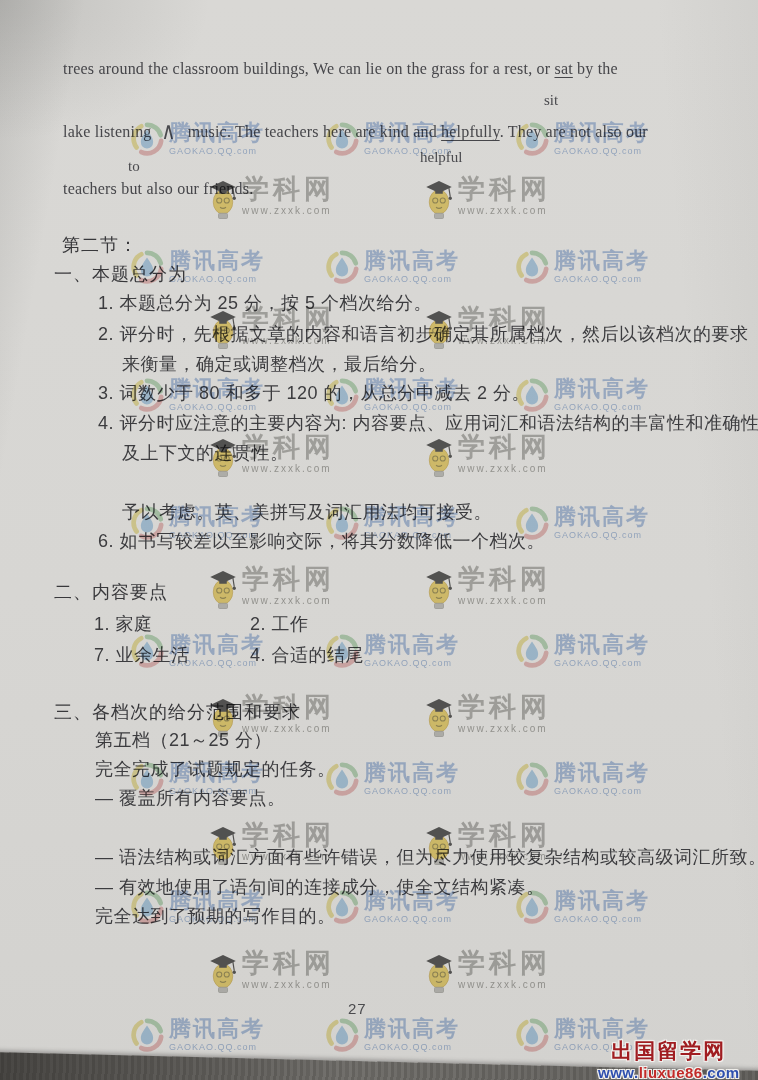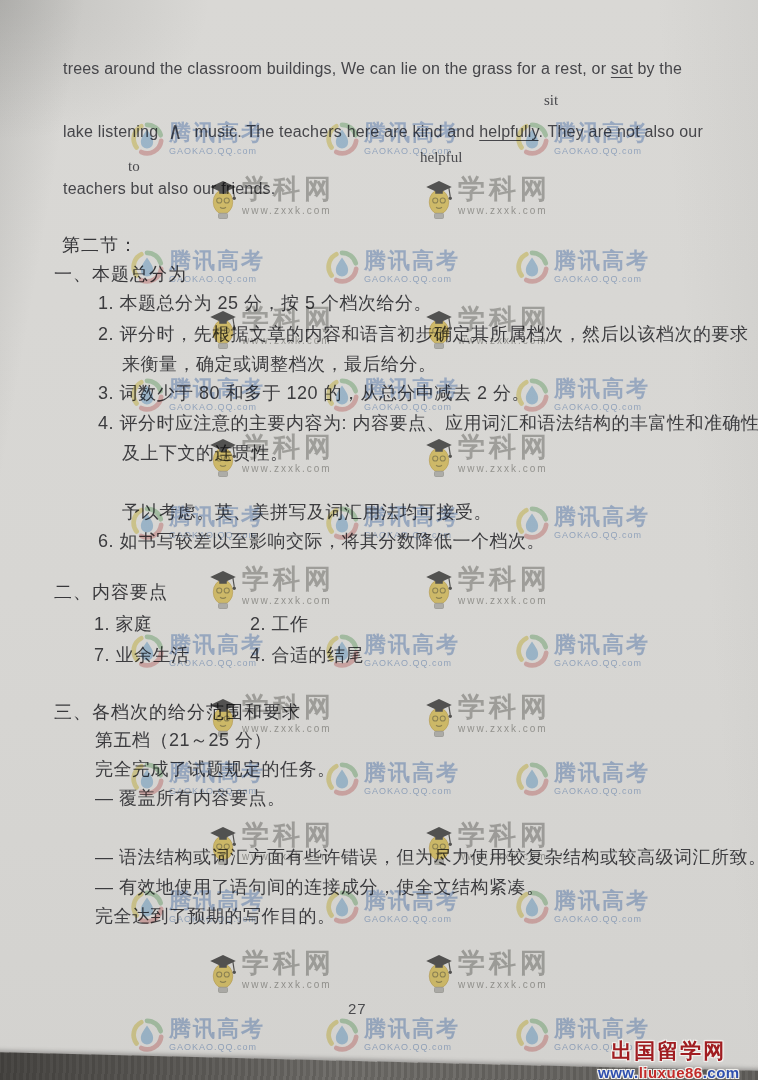--- a/index.html
+++ b/index.html
@@ -7,21 +7,21 @@
     position:relative;width:758px;height:1080px;overflow:hidden;
     background:
       radial-gradient(ellipse 300px 200px at 0% 0%, rgba(95,95,92,0.20), rgba(0,0,0,0) 70%),
       linear-gradient(100deg, rgba(110,110,108,0.22), rgba(0,0,0,0) 9%),
       linear-gradient(265deg, rgba(140,140,138,0.10), rgba(0,0,0,0) 12%),
       linear-gradient(180deg,#d9d8d5 0%,#d7d6d3 55%,#d3d2cf 100%);
     font-family:"Liberation Sans",sans-serif;
   }
   
   .ln{position:absolute;white-space:nowrap;z-index:5;}
-  .eng{font-family:Liberation Sans, sans-serif;font-size:16px;color:#46464a;letter-spacing:0.2px;}
+  .eng{font-family:Liberation Serif, serif;font-size:16px;color:#46464a;letter-spacing:0.2px;}
   .chs{font-size:18px;color:#3c3c3f;letter-spacing:0.5px;}
   .chs-head{font-size:18px;color:#38383b;letter-spacing:1px;}
   .corr{font-family:Liberation Serif, serif;font-size:15px;color:#4a4a4e;}
   .u{text-decoration:underline;text-underline-offset:3px;}
   .caret{display:inline-block;font-size:19px;margin:0 12px 0 10px;transform:scaleY(1.25);color:#4a4a4e;}
   .pgnum{font-size:15px;color:#4b4b4e;letter-spacing:1px;}
   
   #watermarks{position:absolute;inset:0;z-index:10;mix-blend-mode:multiply;pointer-events:none;}
   .wm{position:absolute;display:flex;align-items:flex-start;}
   .wm .wm-txt{display:flex;flex-direction:column;line-height:1;}

